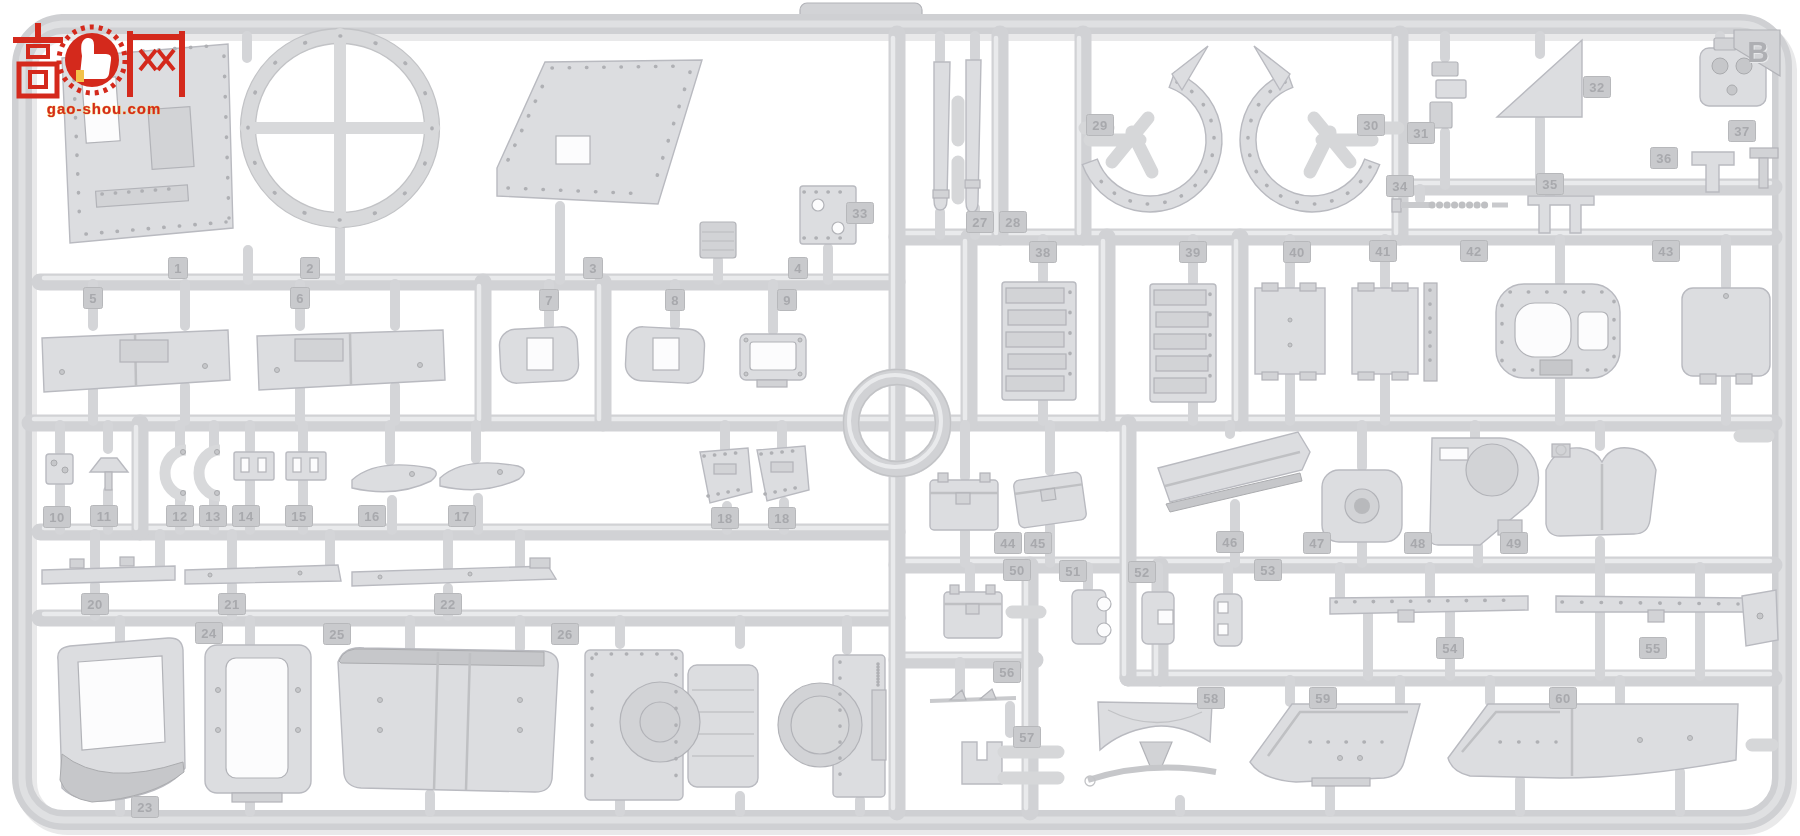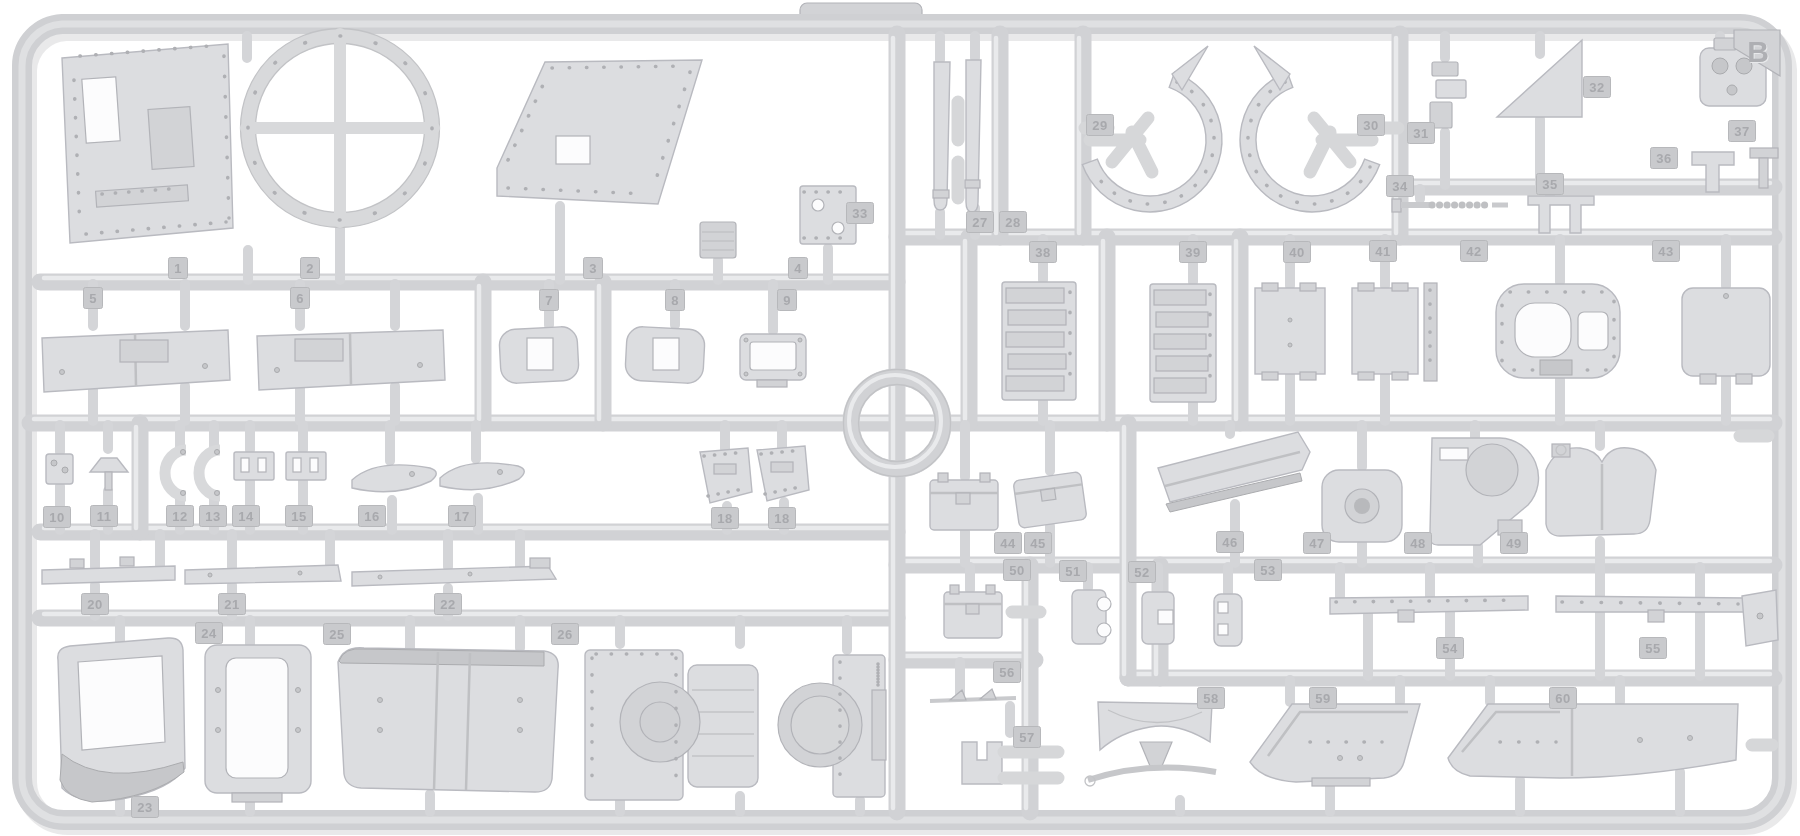--- a/index.html
+++ b/index.html
@@ -738,13 +738,37 @@
       </g>
 
   <g>
     <path class="pf2" d="M 1734 30 H 1780 V 76 L 1734 48 Z"></path>
     <text class="letter-sh" x="1759" y="63">B</text>
     <text class="letter" x="1758" y="62">B</text>
   </g>
 </svg>
 
 
+<div class="watermark">
+  <svg width="200" height="112" viewBox="0 0 200 112">
+
+    <g>
+      <path class="wm-stroke" d="M 34 18 V 28 M 12 32 H 56"></path>
+      <rect x="24" y="38" width="20" height="11" class="wm-thin"></rect>
+      <rect x="15" y="56" width="38" height="32" class="wm-thin" style="stroke-width:5"></rect>
+      <rect x="26" y="64" width="16" height="15" class="wm-thin"></rect>
+    </g>
+
+    <g>
+      <circle cx="88" cy="52" r="33" fill="none" stroke="#d4291c" stroke-width="5" stroke-dasharray="4 5"></circle>
+      <circle cx="88" cy="52" r="27" fill="#d4291c"></circle>
+      <path fill="#ffffff" d="M 78 48 q -3 -16 5 -18 q 7 -1 7 7 v 9 h 12 q 6 0 5 6 l -2 14 q -1 5 -6 5 H 80 q -4 0 -4 -4 Z"></path>
+      <rect x="72" y="62" width="8" height="12" fill="#f3c24a"></rect>
+    </g>
+
+    <g>
+      <path class="wm-stroke" d="M 126 26 V 86 M 178 26 V 86 M 126 29 H 178"></path>
+      <path class="wm-thin" d="M 136 42 L 152 62 M 152 42 L 136 62 M 154 42 L 170 62 M 170 42 L 154 62"></path>
+    </g>
+    <text class="wm-url" x="100" y="106">gao-shou.com</text>
+  </svg>
 </div>
+</div>
 
 </body></html>

